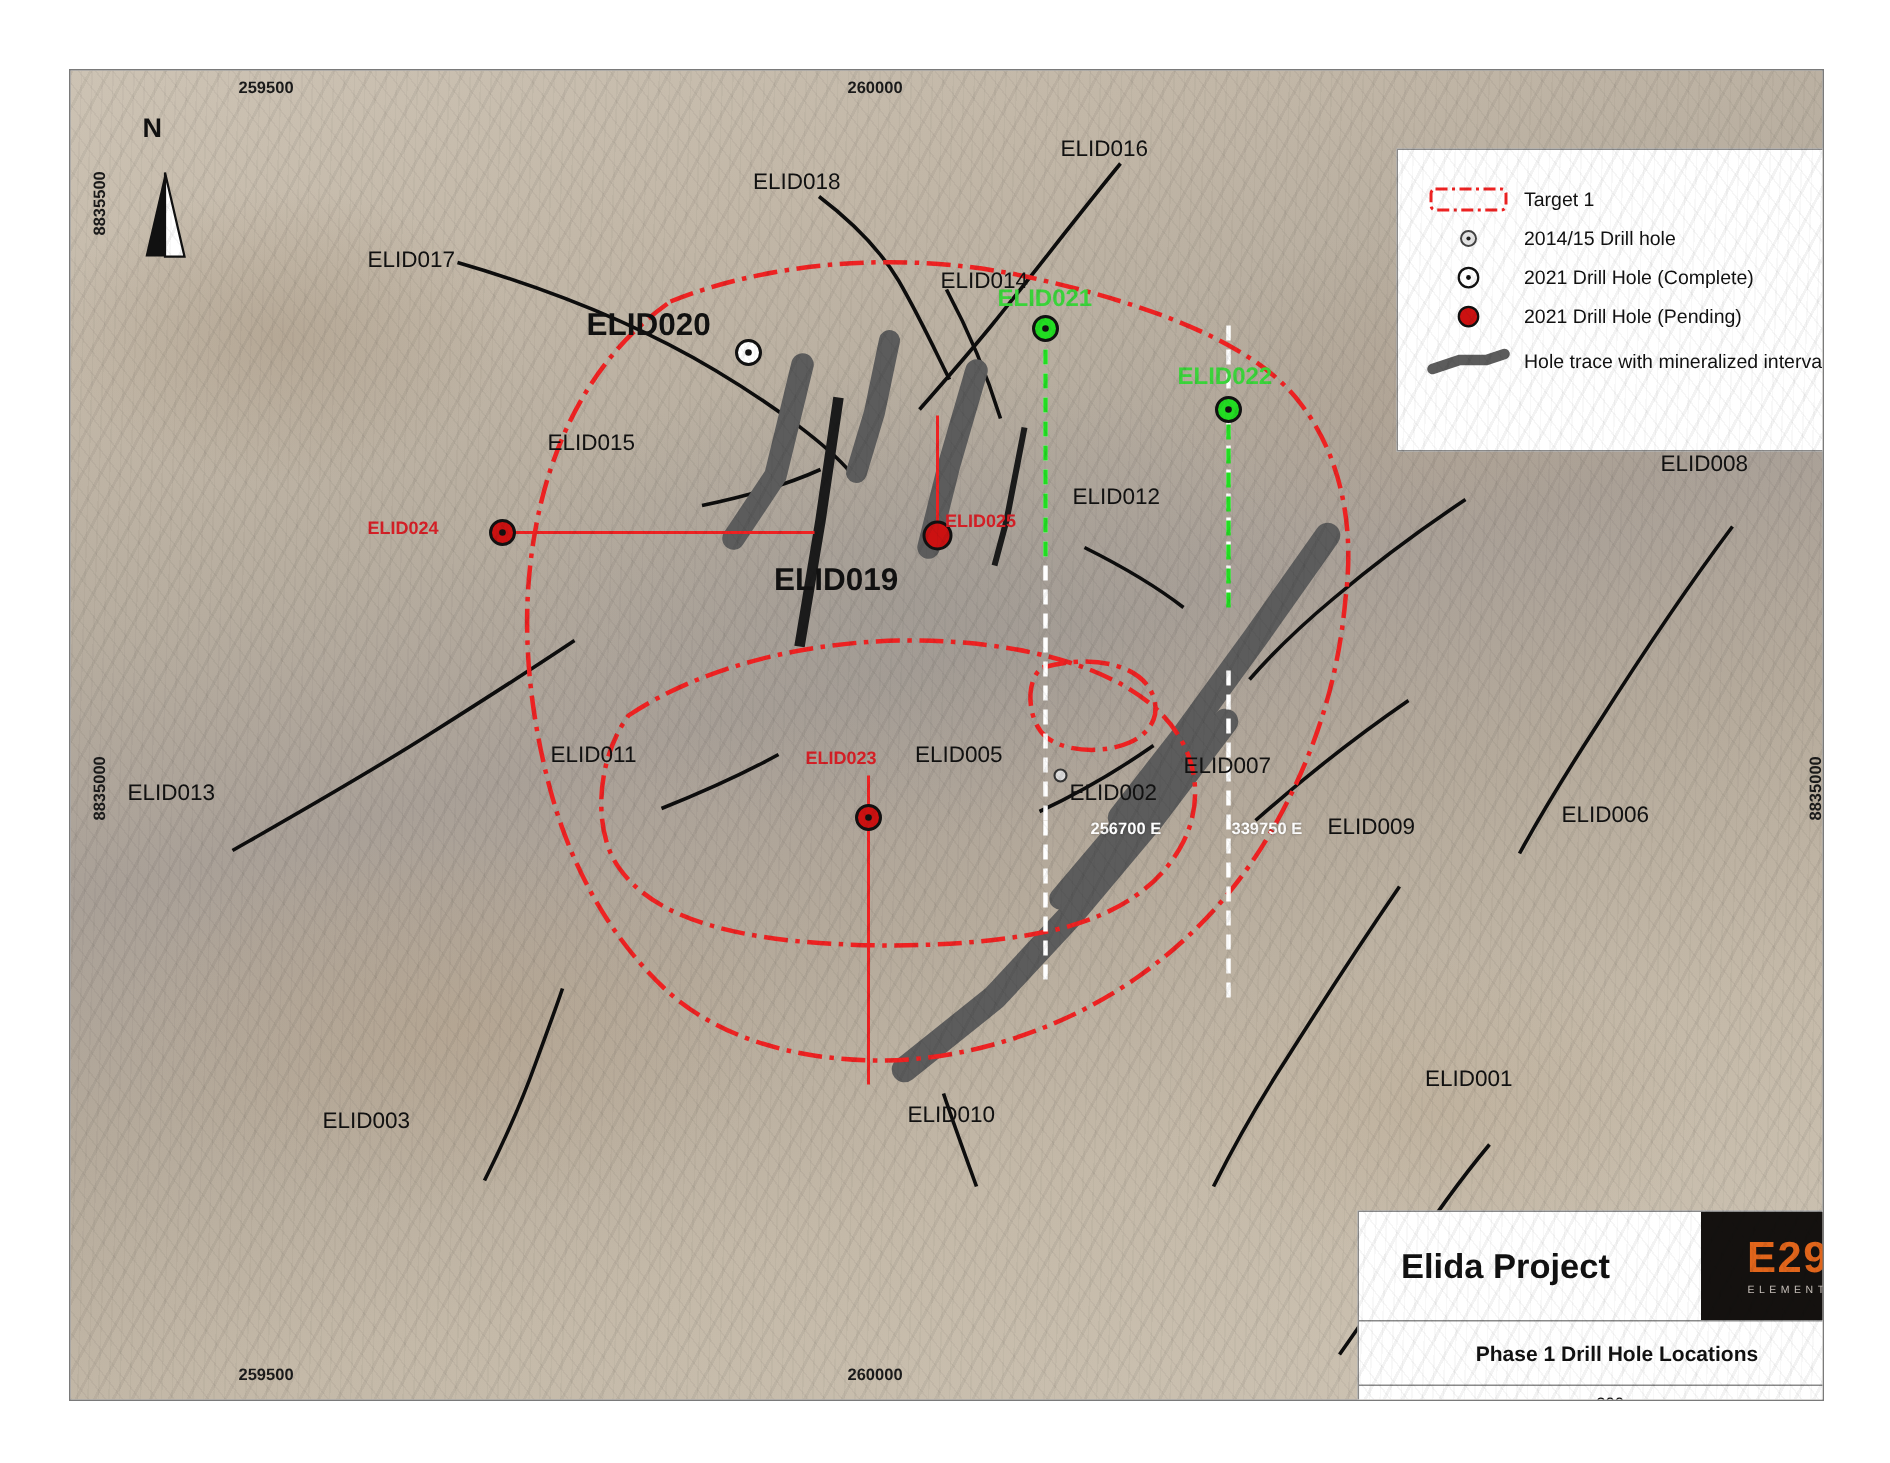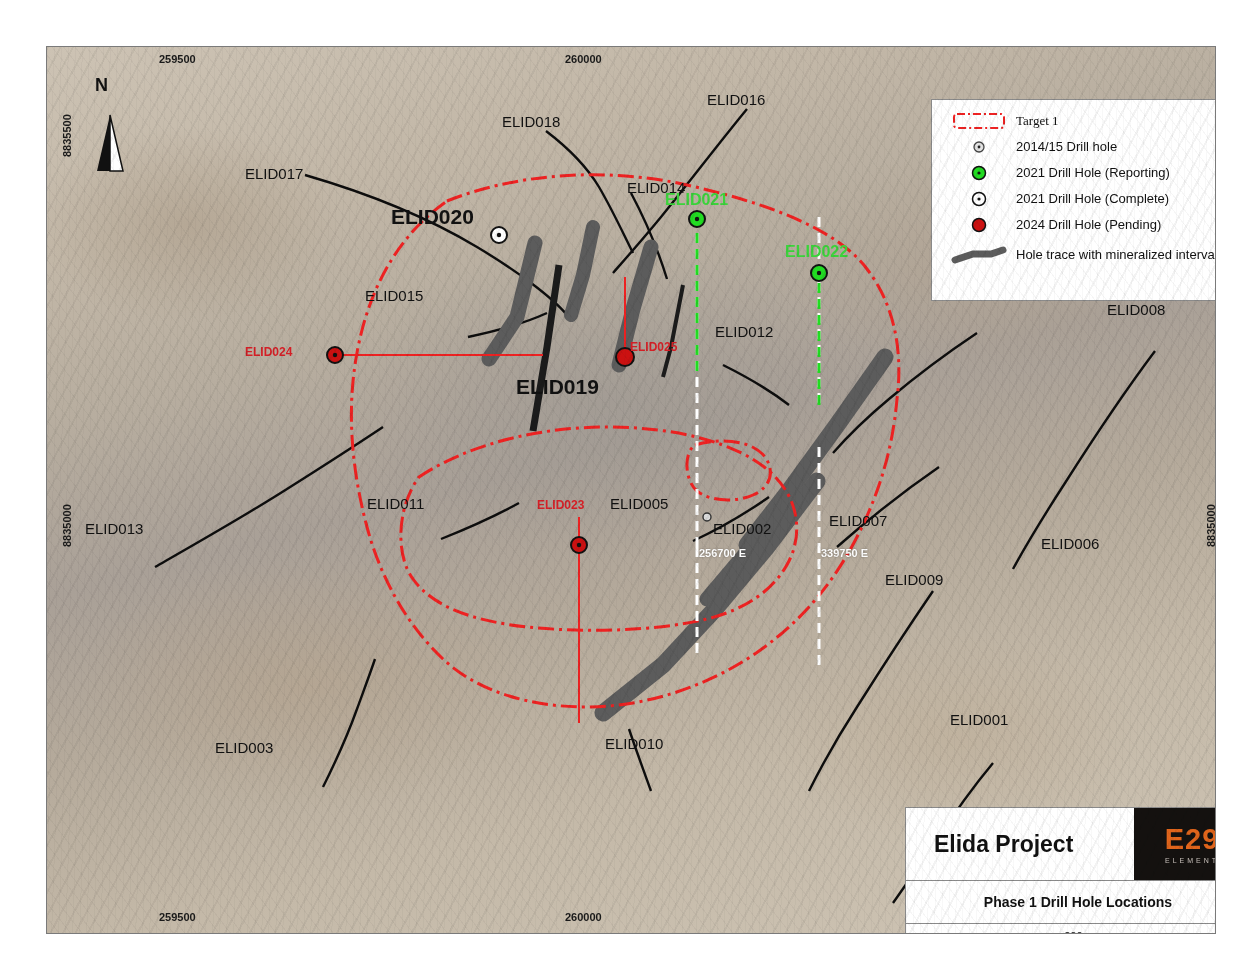--- a/index.html
+++ b/index.html
@@ -145,92 +145,83 @@
 
   <div class="coord" style="left:112px;top:6px;">259500</div>
   <div class="coord" style="left:518px;top:6px;">260000</div>
   <div class="coord" style="left:112px;top:864px;">259500</div>
   <div class="coord" style="left:518px;top:864px;">260000</div>
   <div class="coord vert" style="left:14px;top:110px;">8835500</div>
   <div class="coord vert" style="left:14px;top:500px;">8835000</div>
   <div class="coord vert" style="left:1158px;top:110px;">8835500</div>
   <div class="coord vert" style="left:1158px;top:500px;">8835000</div>
 
-  <div class="gridlbl vert" style="left:652px;top:500px;">256700 E</div>
+  <div class="gridlbl vert" style="left:680px;top:500px;">256700 E</div>
   <div class="gridlbl vert" style="left:774px;top:500px;">339750 E</div>
 
   <div class="lbl" style="left:455px;top:66px;">ELID018</div>
   <div class="lbl" style="left:660px;top:44px;">ELID016</div>
   <div class="lbl" style="left:198px;top:118px;">ELID017</div>
   <div class="lbl" style="left:580px;top:132px;">ELID014</div>
   <div class="lbl green" style="left:618px;top:144px;">ELID021</div>
   <div class="lbl green" style="left:738px;top:196px;">ELID022</div>
   <div class="lbl big" style="left:344px;top:158px;">ELID020</div>
   <div class="lbl" style="left:318px;top:240px;">ELID015</div>
   <div class="lbl" style="left:884px;top:236px;">ELID004</div>
   <div class="lbl" style="left:1060px;top:254px;">ELID008</div>
   <div class="lbl" style="left:668px;top:264px;margin-top:12px;">ELID012</div>
   <div class="lbl red" style="left:198px;top:298px;">ELID024</div>
   <div class="lbl red" style="left:583px;top:293px;">ELID025</div>
   <div class="lbl big" style="left:469px;top:328px;">ELID019</div>
   <div class="lbl" style="left:320px;top:448px;">ELID011</div>
   <div class="lbl" style="left:563px;top:448px;">ELID005</div>
-  <div class="lbl" style="left:782px;top:455px;margin-top:10px;">ELID007</div>
+  <div class="lbl" style="left:742px;top:455px;">ELID007</div>
   <div class="lbl" style="left:38px;top:473px;">ELID013</div>
   <div class="lbl" style="left:994px;top:488px;">ELID006</div>
   <div class="lbl" style="left:666px;top:473px;">ELID002</div>
   <div class="lbl red" style="left:490px;top:451px;">ELID023</div>
-  <div class="lbl" style="left:838px;top:524px;">ELID009</div>
+  <div class="lbl" style="left:838px;top:496px;">ELID009</div>
   <div class="lbl" style="left:903px;top:664px;">ELID001</div>
   <div class="lbl" style="left:168px;top:692px;text-align:right;">ELID003</div>
   <div class="lbl" style="left:558px;top:688px;">ELID010</div>
 
   <div id="legend">
-    <div class="row" style="margin-top:8px;font-family:Liberation Serif, serif;">
+    <div class="row" style="margin-top:20px;">
       <span class="sym">
         <svg width="56" height="20">
             <rect x="3" y="3" width="50" height="14" rx="3" fill="none" stroke="#ee2222" stroke-width="2" stroke-dasharray="8,3,2,3"></rect>
           </svg>
       </span>
       <span class="txt">Target 1</span>
     </div>
     <div class="row">
       <span class="sym">
         <svg width="20" height="20">
             <circle cx="10" cy="10" r="5" fill="#e3e3e3" stroke="#444" stroke-width="1.3"></circle>
             <circle cx="10" cy="10" r="1.4" fill="#222"></circle>
           </svg>
       </span>
       <span class="txt">2014/15 Drill hole</span>
     </div>
     <div class="row">
       <span class="sym">
         <svg width="20" height="20">
-            <circle cx="10" cy="10" r="6.5" fill="#22dd22" stroke="#111" stroke-width="1.5"></circle>
-            <circle cx="10" cy="10" r="1.6" fill="#111"></circle>
-          </svg>
-      </span>
-      <span class="txt">2021 Drill Hole (Reporting)</span>
-    </div>
-    <div class="row">
-      <span class="sym">
-        <svg width="20" height="20">
             <circle cx="10" cy="10" r="6.5" fill="#ffffff" stroke="#111" stroke-width="1.5"></circle>
             <circle cx="10" cy="10" r="1.6" fill="#111"></circle>
           </svg>
       </span>
       <span class="txt">2021 Drill Hole (Complete)</span>
     </div>
     <div class="row">
       <span class="sym">
         <svg width="20" height="20">
             <circle cx="10" cy="10" r="6.5" fill="#cc1111" stroke="#111" stroke-width="1.5"></circle>
           </svg>
       </span>
-      <span class="txt">2024 Drill Hole (Pending)</span>
+      <span class="txt">2021 Drill Hole (Pending)</span>
     </div>
     <div class="row tall">
       <span class="sym">
         <svg width="56" height="22">
             <path d="M4,16 L22,10 L40,10 L52,6" stroke="#5c5c5c" stroke-width="7" fill="none" stroke-linecap="round"></path>
           </svg>
       </span>
       <span class="txt">Hole trace with mineralized interval</span>
     </div>
   </div>

